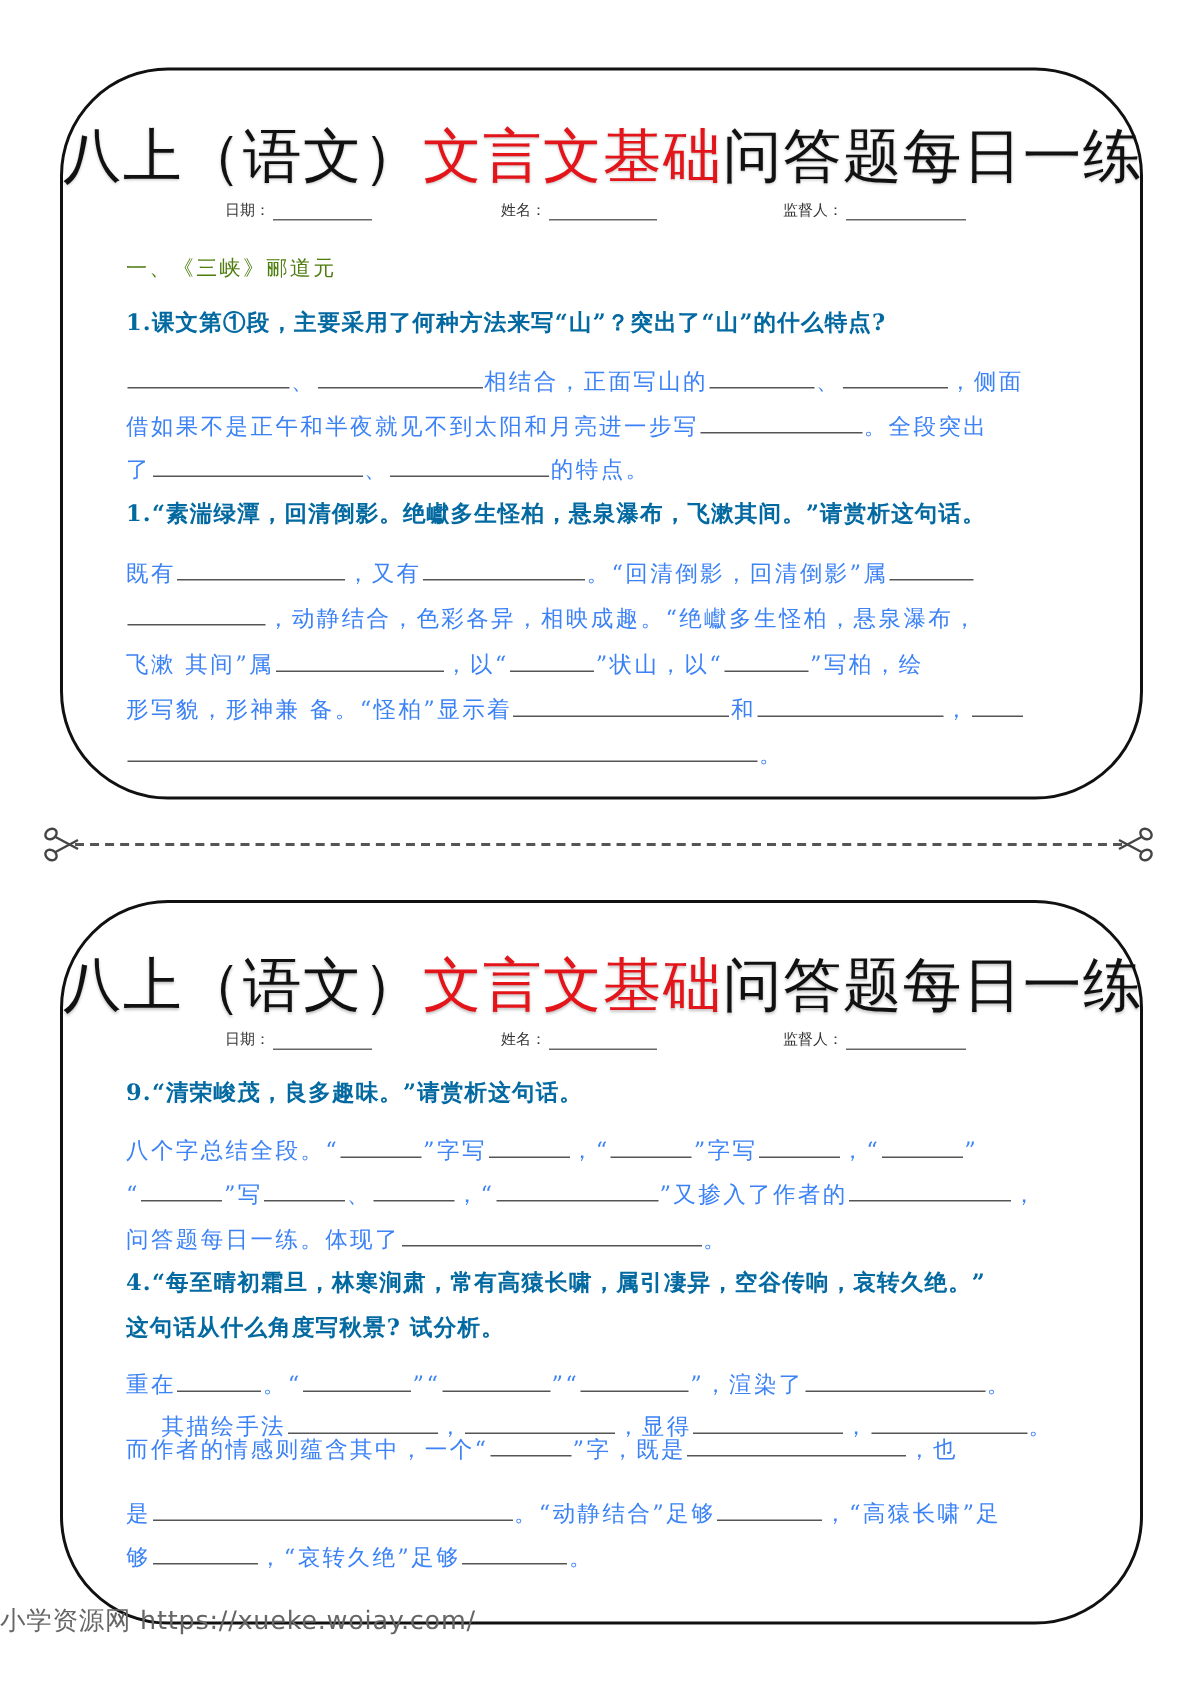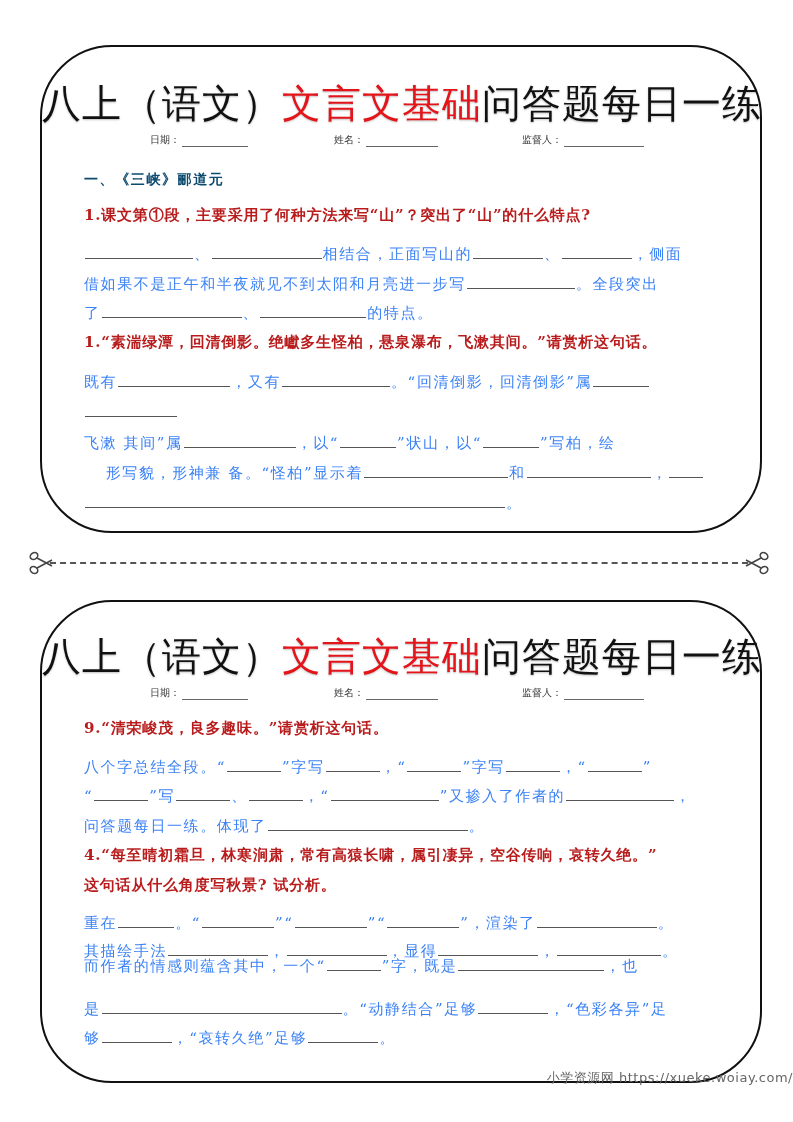--- a/index.html
+++ b/index.html
@@ -44,41 +44,41 @@
       position: absolute; left: 42px; right: 34px;
       font-size: 15px;
     }
     .line {
       position: absolute; left: 0; right: 0;
       white-space: nowrap;
       letter-spacing: 1.6px;
       color: #3b82f6;
       height: 24px; line-height: 24px;
     }
-    .bold { font-weight: bold; color: #b91c1c; letter-spacing: 0.8px; }
+    .bold { font-weight: bold; color: #0369a1; letter-spacing: 0.8px; }
     .bl {
       display: inline-block; border-bottom: 1px solid #555; height: 17px;
       vertical-align: baseline; margin: 0 1px;
     }
-    .section-head { font-size: 14px; font-weight: bold; color: #0c4a6e; }
+    .section-head { font-size: 14px; font-weight: normal; color: #4d7c0f; }
 
     .cutline {
       position: absolute; top: 548px; left: 28px; width: 742px; height: 30px;
     }
     .cutline .dash {
       position: absolute; left: 22px; right: 22px; top: 14px;
       border-top: 2.5px dashed #555;
     }
     .scissor { position: absolute; top: 2px; width: 26px; height: 26px; }
     .scissor.left { left: 0; }
     .scissor.right { right: 0; }
 
     .watermark {
-      position: absolute; top: 1069px; left: 0; right: 0; text-align: right;
-      font-family: "DejaVu Sans", sans-serif; font-size: 13px; color: #666;
+      position: absolute; top: 1069px; left: 0; right: 0; text-align: left;
+      font-family: "DejaVu Sans", sans-serif; font-size: 17px; color: #666;
       letter-spacing: 0.5px;
     }
   </style>
 </head>
 <body>
 
 <div id="card1" class="card">
   <div class="title">
     <span>八上（语文）</span><span class="red">文言文基础</span><span>问答题每日一练</span>
   </div>
@@ -109,26 +109,26 @@
     </div>
     <div class="line" style="top:133px;">
       <span>了</span><span class="bl" style="width:140px;"></span><span>、</span><span class="bl" style="width:106px;"></span><span>的特点。</span>
     </div>
 
     <div class="line bold" style="top:163px;">1.“素湍绿潭，回清倒影。绝巘多生怪柏，悬泉瀑布，飞漱其间。”请赏析这句话。</div>
     <div class="line" style="top:202px;">
       <span>既有</span><span class="bl" style="width:112px;"></span><span>，又有</span><span class="bl" style="width:108px;"></span><span>。“回清倒影，回清倒影”属</span><span class="bl" style="width:56px;"></span>
     </div>
     <div class="line" style="top:232px;">
-      <span class="bl" style="width:92px;"></span>
+      <span class="bl" style="width:92px;"></span><span>，动静结合，色彩各异，相映成趣。“绝巘多生怪柏，悬泉瀑布，</span>
     </div>
     <div class="line" style="top:263px;">
       <span>飞漱 其间”属</span><span class="bl" style="width:112px;"></span><span>，以“</span><span class="bl" style="width:56px;"></span><span>”状山，以“</span><span class="bl" style="width:56px;"></span><span>”写柏，绘</span>
     </div>
-    <div class="line" style="top:293px;text-align:center;">
+    <div class="line" style="top:293px;">
       <span>形写貌，形神兼 备。“怪柏”显示着</span><span class="bl" style="width:144px;"></span><span>和</span><span class="bl" style="width:124px;"></span><span>，</span><span class="bl" style="width:34px;"></span>
     </div>
     <div class="line" style="top:323px;">
       <span class="bl" style="width:420px;"></span><span>。</span>
     </div>
   </div>
 </div>
 
 <div class="cutline">
   <svg class="scissor left" viewBox="0 0 26 26">
@@ -177,28 +177,28 @@
     </div>
     <div class="line" style="top:97px;">
       <span>问答题每日一练。体现了</span><span class="bl" style="width:200px;"></span><span>。</span>
     </div>
 
     <div class="line bold" style="top:127px;">4.“每至晴初霜旦，林寒涧肃，常有高猿长啸，属引凄异，空谷传响，哀转久绝。”</div>
     <div class="line bold" style="top:157px;">这句话从什么角度写秋景? 试分析。</div>
     <div class="line" style="top:194px;">
       <span>重在</span><span class="bl" style="width:56px;"></span><span>。“</span><span class="bl" style="width:72px;"></span><span>”“</span><span class="bl" style="width:72px;"></span><span>”“</span><span class="bl" style="width:72px;"></span><span>”，渲染了</span><span class="bl" style="width:120px;"></span><span>。</span>
     </div>
-    <div class="line" style="top:222px;">
+    <div class="line" style="top:222px;text-align:center;">
       <span>其描绘手法</span><span class="bl" style="width:100px;"></span><span>，</span><span class="bl" style="width:100px;"></span><span>，显得</span><span class="bl" style="width:100px;"></span><span>，</span><span class="bl" style="width:104px;"></span><span>。</span>
     </div>
     <div class="line" style="top:237px;">
       <span>而作者的情感则蕴含其中，一个“</span><span class="bl" style="width:54px;"></span><span>”字，既是</span><span class="bl" style="width:146px;"></span><span>，也</span>
     </div>
     <div class="line" style="top:280px;">
-      <span>是</span><span class="bl" style="width:240px;"></span><span>。“动静结合”足够</span><span class="bl" style="width:70px;"></span><span>，“色彩各异”足</span>
+      <span>是</span><span class="bl" style="width:240px;"></span><span>。“动静结合”足够</span><span class="bl" style="width:70px;"></span><span>，“高猿长啸”足</span>
     </div>
     <div class="line" style="top:309px;">
       <span>够</span><span class="bl" style="width:70px;"></span><span>，“哀转久绝”足够</span><span class="bl" style="width:70px;"></span><span>。</span>
     </div>
   </div>
 </div>
 
 <div class="watermark">小学资源网 https://xueke.woiay.com/</div>
 
 </body></html>

